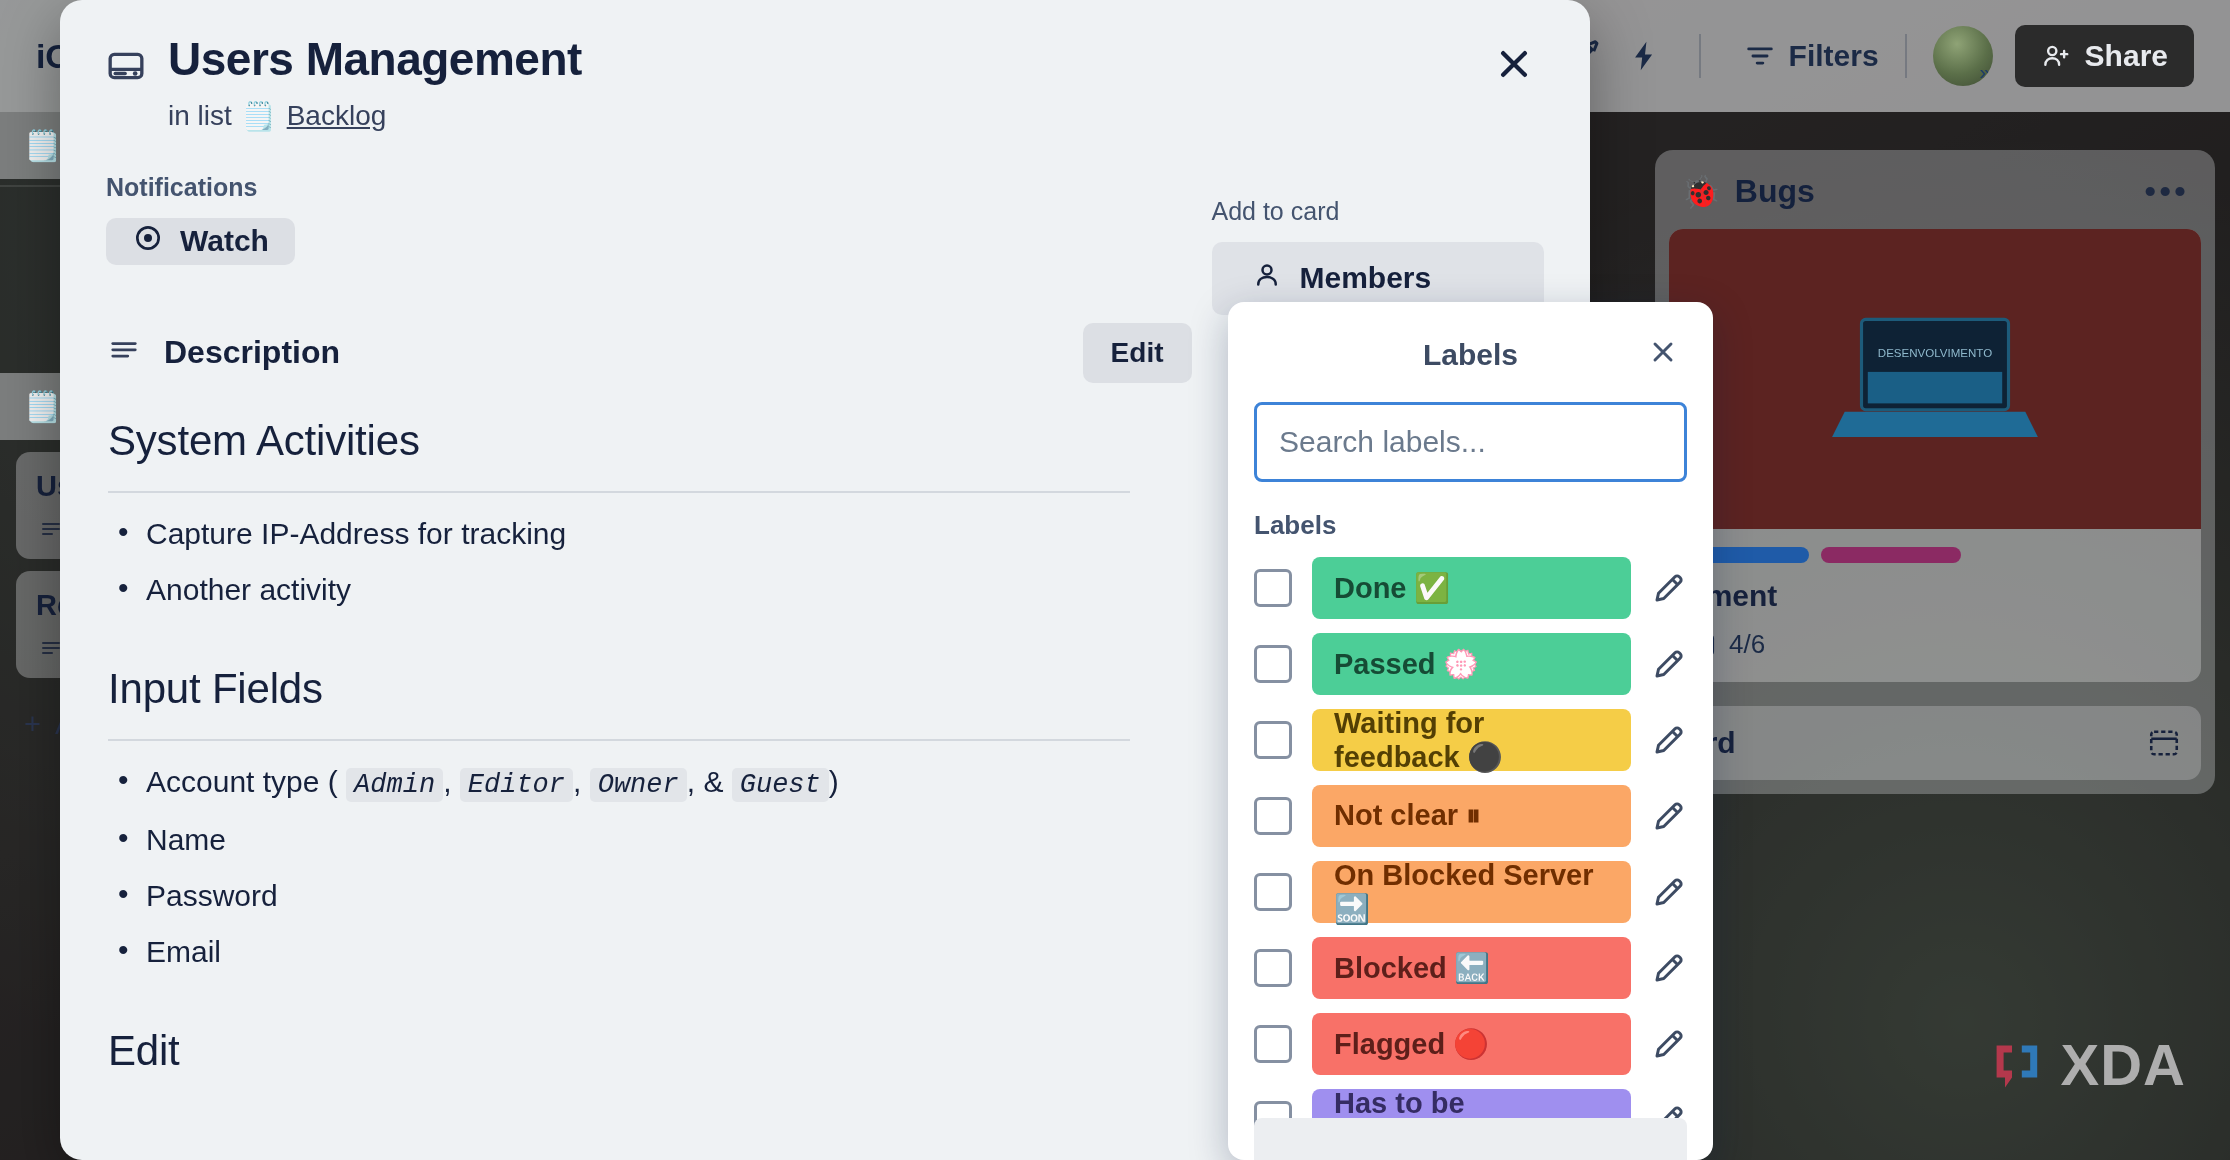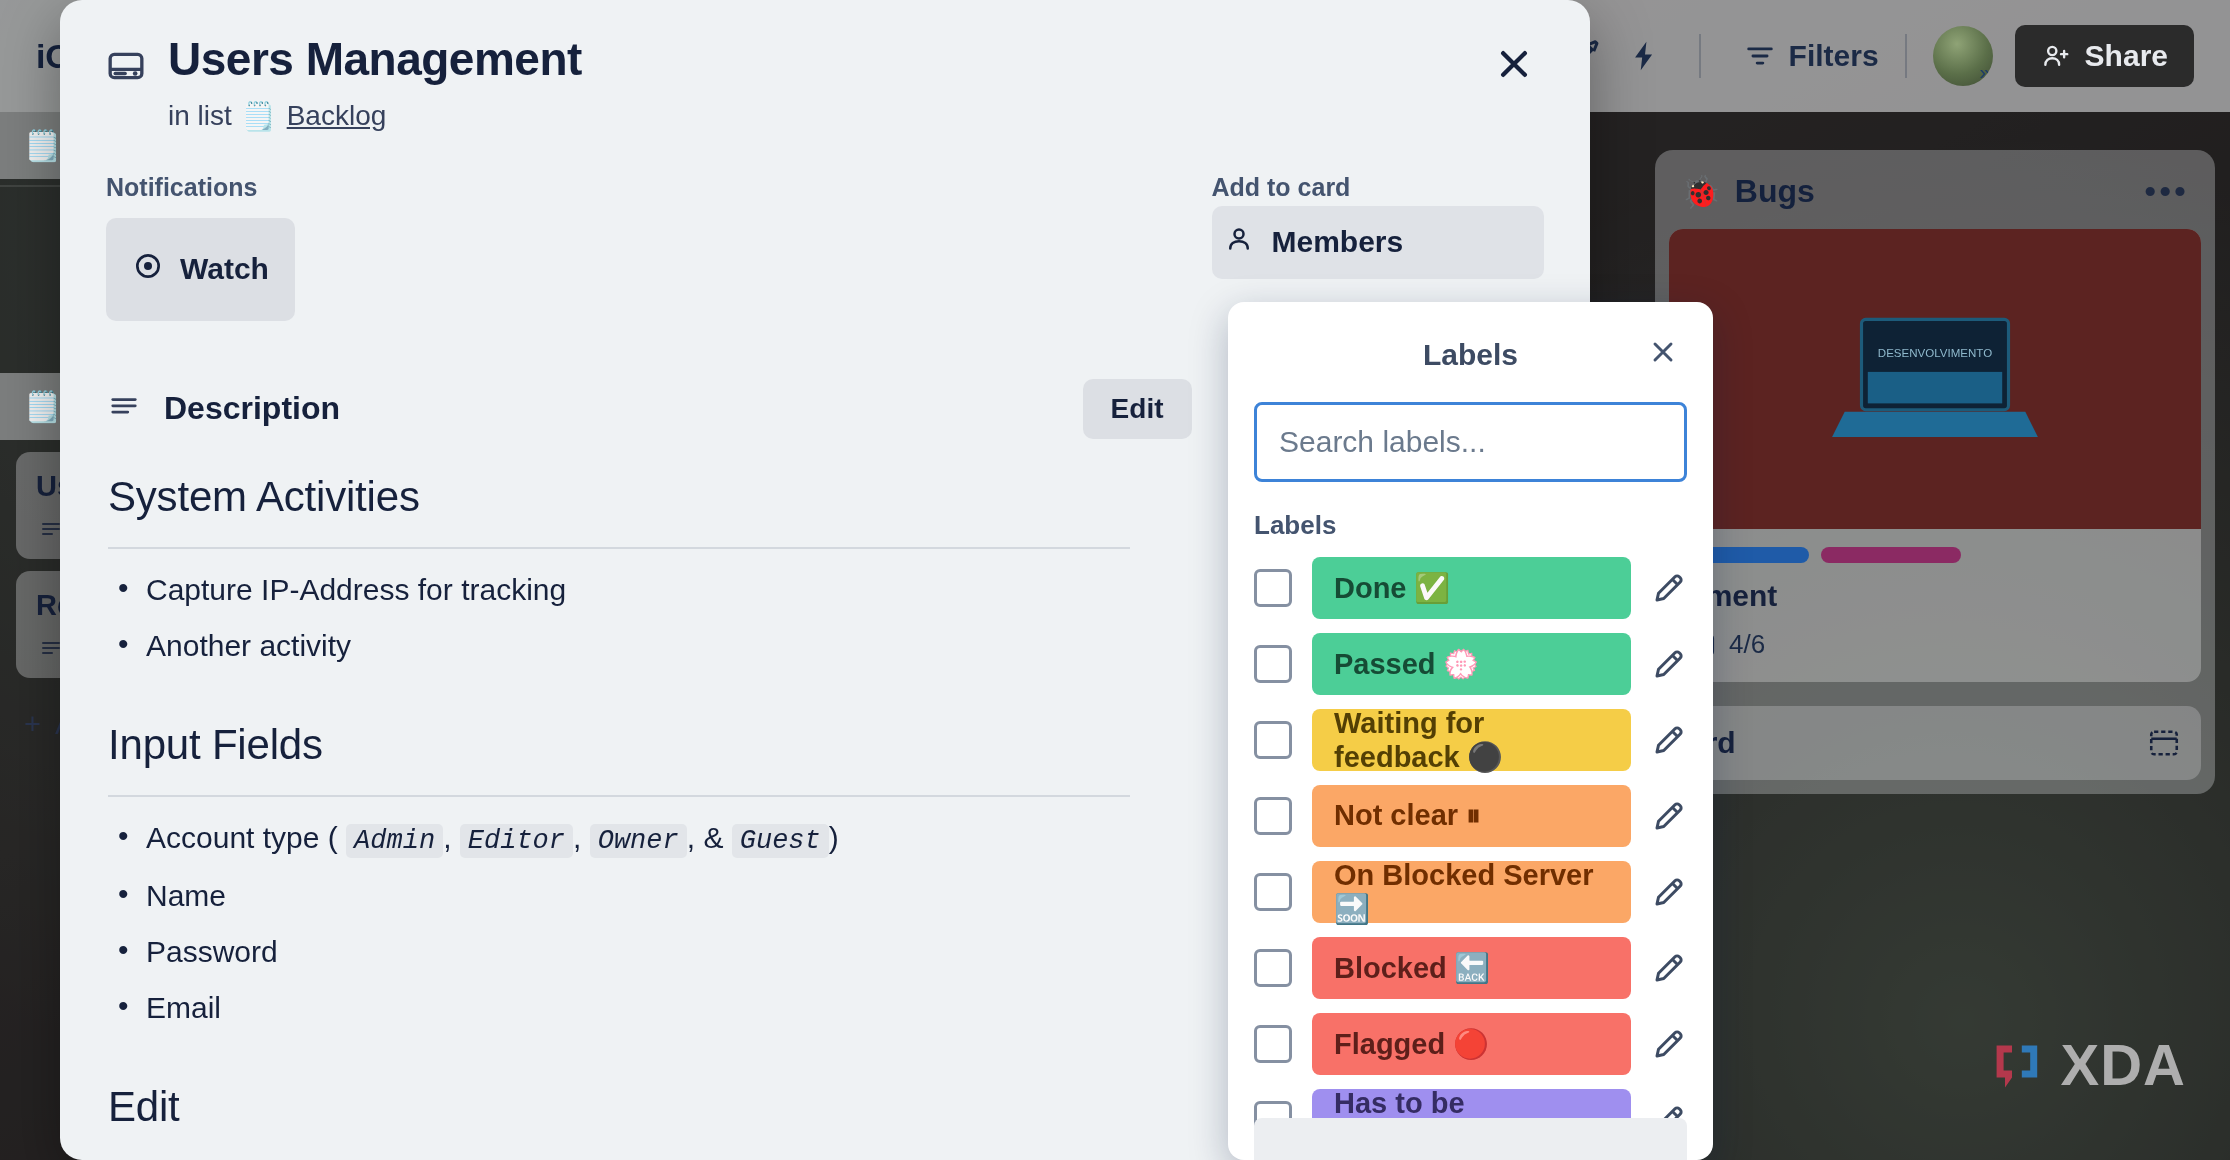--- a/index.html
+++ b/index.html
@@ -144,21 +144,21 @@
   }
 
   .cm-cols { display:flex; margin-top: 40px; }
   .cm-main { width: 1110px; }
   .cm-side { width: 360px; padding-left: 20px; }
 
   .sec-label { font-size: 25px; font-weight: 700; color:#44546f; }
   .watch-btn {
     margin-top: 16px;
     display:inline-flex; align-items:center; gap:16px;
-    padding: 32px 26px; border-radius: 10px;
+    padding: 4px 26px; border-radius: 10px;
     background:#dcdfe4; color:#16213c;
     font-size: 30px; font-weight: 600; cursor:pointer;
   }
 
   .desc-row {
     margin-top: 58px;
     display:flex; align-items:center; gap: 22px;
   }
   .desc-row .d-icon { color:#36415c; }
   .desc-row .d-title { font-size: 32px; font-weight: 700; color:#16213c; }
@@ -182,25 +182,25 @@
     content: "•"; position: absolute; left: -28px; top: -2px; font-size: 30px;
   }
   .code {
     font-family: "Liberation Mono", monospace;
     font-style: italic;
     background: #e2e5e9; border-radius: 5px;
     padding: 2px 8px; font-size: 27px;
   }
   .gap { height: 34px; }
 
-  .side-title { font-size: 25px; font-weight: 700; color:#44546f; }
+  .side-title { font-size: 25px; font-weight: 400; color:#44546f;margin-top:24px; }
   .side-btn {
-    margin-top: 4px;
+    margin-top: 16px;
     display:flex; align-items:center; gap: 18px;
-    padding: 18px 12px; border-radius: 10px;
+    padding: 18px 40px; border-radius: 10px;
     background:#dfe2e7; color:#16213c;
     font-size: 30px; font-weight: 600; cursor:pointer;
   }
 
   
   #labels-popover {
     position: absolute; left: 1228px; top: 302px;
     width: 485px; height: 858px;
     background: #ffffff;
     border-radius: 16px;

